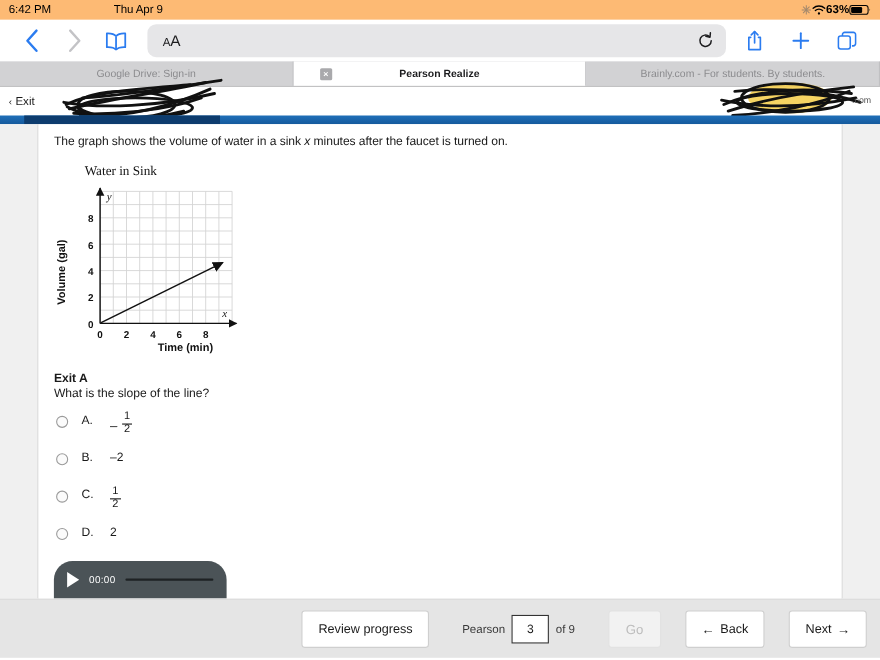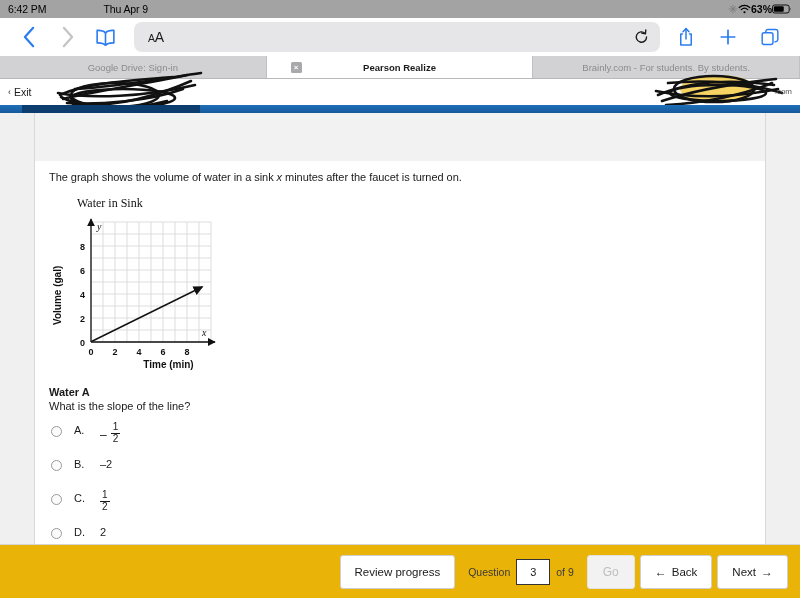--- a/index.html
+++ b/index.html
@@ -12,21 +12,21 @@
 
   
   .status-bar {
     height: 18px;
     display: flex;
     align-items: center;
     padding: 0 8px;
     font-size: 10.5px;
     color: #000;
     font-weight: 500;
-    background: #a3a3a3;
+    background: #fdba74;
   }
   .status-left { display: flex; align-items: center; gap: 9px; }
   .status-right { margin-left: auto; display: flex; align-items: center; gap: 0; }
   .status-time { letter-spacing: -0.1px; }
   .status-date { letter-spacing: -0.1px; margin-left: 48px; }
   .batt-pct { font-size: 10.5px; font-weight: 600; }
   .icon-sparkle { width: 10px; height: 10px; display:block; opacity:.6; }
   .icon-wifi { width: 13px; height: 10px; display:block; }
   .icon-batt { width: 20px; height: 10px; display:block; }
 
@@ -174,21 +174,20 @@
     background: #f0f0f0;
     border-left: 1px solid #d8d8d8;
     margin-left: auto;
   }
   .paper {
     flex: 1;
     background: #ffffff;
     padding: 10px 14px 0 14px;
     overflow: hidden;
     position: relative;
-    margin-top: 48px;
   }
   .prompt {
     font-size: 11px;
     color: #1a1a1a;
     letter-spacing: -0.05px;
   }
   .prompt i { font-style: italic; }
 
   
   .graph-block {
@@ -311,27 +310,27 @@
     flex: 1;
     height: 2.5px;
     background: #1e2224;
     border-radius: 2px;
     cursor: pointer;
   }
 
   
   .bottom-bar {
     height: 54px;
-    background: #eab308;
+    background: #e5e5e5;
     border-top: 1px solid #d6d6d6;
     display: flex;
     align-items: center;
     justify-content: flex-end;
     padding-right: 12px;
-    gap: 5px;
+    gap: 22px;
   }
   .bb-btn {
     height: 34px;
     background: #ffffff;
     border: 1px solid #cfcfcf;
     border-radius: 3px;
     display: flex;
     align-items: center;
     justify-content: center;
     padding: 0 14px;
@@ -591,21 +590,21 @@
           <text x="26" y="139" font-family="Liberation Sans, sans-serif" font-size="9" font-weight="bold" fill="#111" text-anchor="middle">0</text>
           <text x="50" y="139" font-family="Liberation Sans, sans-serif" font-size="9" font-weight="bold" fill="#111" text-anchor="middle">2</text>
           <text x="74" y="139" font-family="Liberation Sans, sans-serif" font-size="9" font-weight="bold" fill="#111" text-anchor="middle">4</text>
           <text x="98" y="139" font-family="Liberation Sans, sans-serif" font-size="9" font-weight="bold" fill="#111" text-anchor="middle">6</text>
           <text x="122" y="139" font-family="Liberation Sans, sans-serif" font-size="9" font-weight="bold" fill="#111" text-anchor="middle">8</text>
         </svg>
       </div>
       <div class="xlabel">Time (min)</div>
     </div>
 
-    <div class="part-label">Water A</div>
+    <div class="part-label">Exit A</div>
     <div class="question-text">What is the slope of the line?</div>
 
     <div class="choices">
 
       <div class="choice">
         <div class="radio"></div>
         <div class="choice-letter">A.</div>
         <div class="choice-val">
           <span class="neg">–</span>
           <span class="frac">
@@ -635,31 +634,36 @@
       </div>
 
       <div class="choice">
         <div class="radio"></div>
         <div class="choice-letter">D.</div>
         <div class="choice-val">2</div>
       </div>
 
     </div>
 
+    <div class="audio-player">
+      <div class="play-tri"></div>
+      <div class="audio-time">00:00</div>
+      <div class="audio-track"></div>
+    </div>
 
   </div>
 
   <div class="gutter-right"></div>
 </div>
 
 <div class="bottom-bar">
   <div class="bb-btn">Review progress</div>
 
   <div class="qgroup">
-    <span>Question</span>
+    <span>Pearson</span>
     <input class="qnum-input" type="text" value="3" style="">
     <span>of 9</span>
   </div>
 
   <div class="go-btn">Go</div>
 
   <div class="bb-btn back">
     <span class="arrow">←</span>
     <span>Back</span>
   </div>

